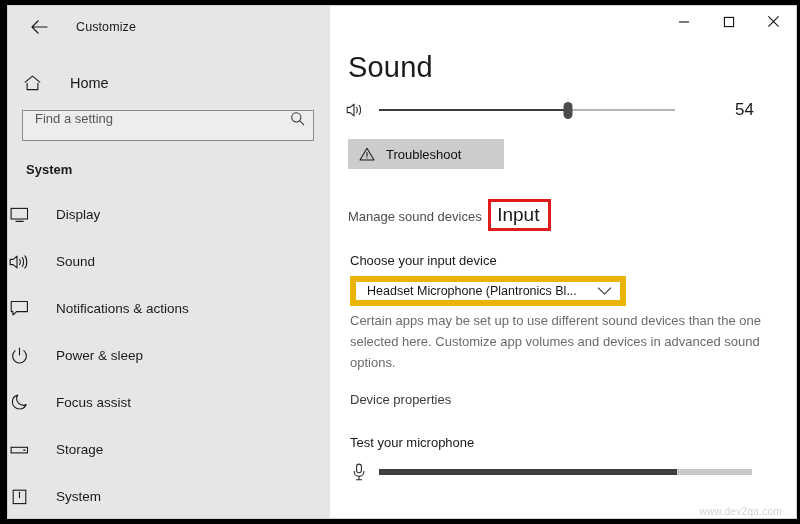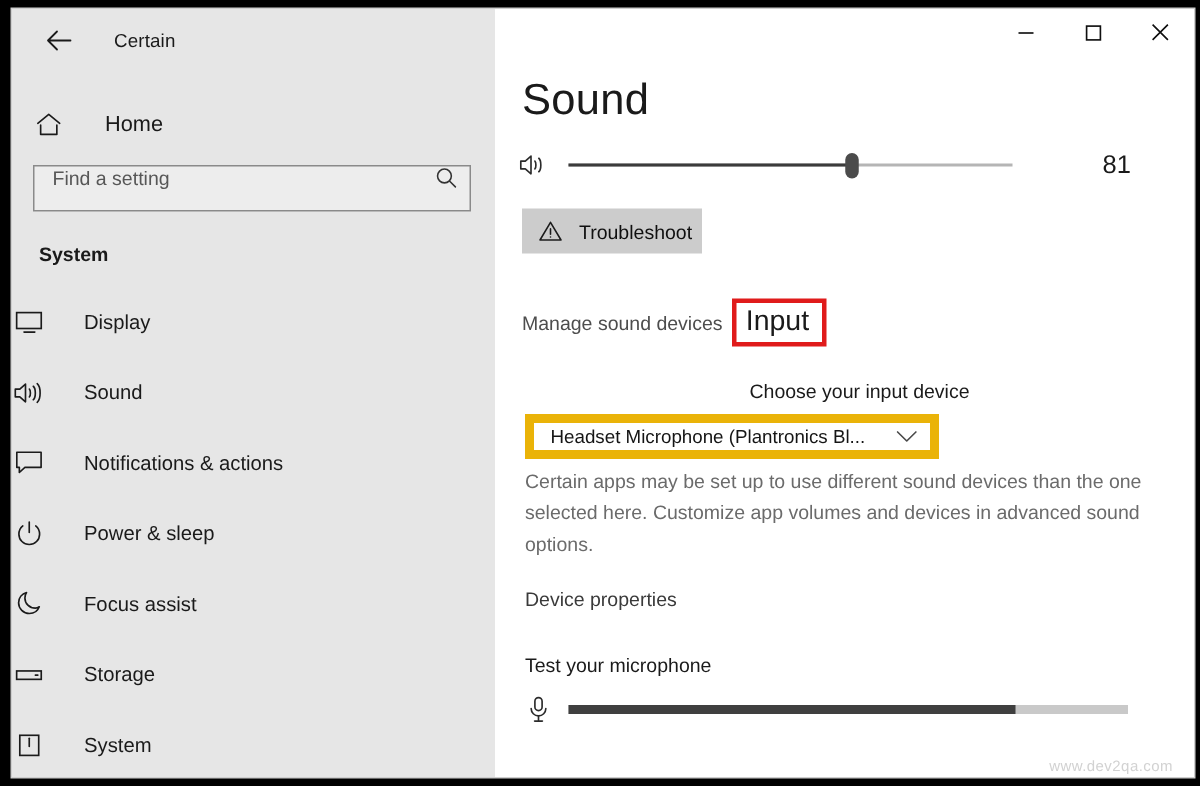--- a/index.html
+++ b/index.html
@@ -223,21 +223,21 @@
     font-size: 17px;
     color: #1a1a1a;
     margin-left: 60px;
   }
 
   
   .ts-btn {
     margin-top: 16px;
     margin-left: 2px;
     height: 30px;
-    width: 120px;
+    width: 156px;
     background: #cccccc;
     border: none;
     display: flex;
     align-items: center;
     padding-left: 11px;
     font-family: "Liberation Sans", sans-serif;
   }
   .ts-icon { display: flex; align-items: center; color: #1c1c1c; }
   .ts-label {
     font-size: 13px;
@@ -274,21 +274,20 @@
     bottom: 0;
     border: 3px solid #e01b1b;
     pointer-events: none;
   }
 
   .field-label {
     font-size: 13px;
     color: #1a1a1a;
     margin-top: 22px;
     margin-left: 4px;
-    text-align: center;
   }
 
   .combo {
     margin-top: 8px;
     margin-left: 4px;
     width: 276px;
     height: 30px;
     border: 6px solid #eab308;
     background: #ffffff;
     display: flex;
@@ -369,21 +368,21 @@
     <div id="sidebar">
 
       <div class="titlebar-row">
         <div class="back-btn">
           <span>
             <svg width="17" height="14" viewBox="0 0 17 14" fill="none">
               <path d="M16 7H1M1 7L7 1M1 7L7 13" stroke="#1a1a1a" stroke-width="1.2" stroke-linecap="round" stroke-linejoin="round"></path>
             </svg>
           </span>
         </div>
-        <div class="app-title">Certain</div>
+        <div class="app-title">Customize</div>
       </div>
 
       <div class="home-row">
         <span class="home-icon">
           <svg width="17" height="16" viewBox="0 0 17 16" fill="none">
             <path d="M1.2 7.2L8.5 1.2L15.8 7.2" stroke="#1b1b1b" stroke-width="1.1" stroke-linecap="round" stroke-linejoin="round"></path>
             <path d="M3.1 8.4V14.6H13.9V8.4" stroke="#1b1b1b" stroke-width="1.1" stroke-linecap="round" stroke-linejoin="round"></path>
           </svg>
         </span>
         <span class="home-label">Home</span>
@@ -504,21 +503,21 @@
             <path d="M1.2 5.4H4.2L8 2.1V13.9L4.2 10.6H1.2V5.4Z" stroke="#2b2b2b" stroke-width="1.1" stroke-linejoin="round"></path>
             <path d="M10.6 5.4C11.5 6.2 11.5 9.8 10.6 10.6" stroke="#2b2b2b" stroke-width="1.1" stroke-linecap="round"></path>
             <path d="M13.2 3.5C15 5 15 11 13.2 12.5" stroke="#2b2b2b" stroke-width="1.1" stroke-linecap="round"></path>
           </svg>
         </span>
         <div class="slider" id="vol-slider">
           <div class="track"></div>
           <div class="fill" id="vol-fill" style="width: 64%;"></div>
           <div class="thumb" id="vol-thumb" style="left: 64%;"></div>
         </div>
-        <div class="vol-value">81</div>
+        <div class="vol-value">54</div>
       </div>
 
       <div class="ts-btn">
         <span class="ts-icon">
           <svg width="16" height="14" viewBox="0 0 16 14" fill="none">
             <path d="M8 1.2L15 13H1L8 1.2Z" stroke="#1c1c1c" stroke-width="1.05" stroke-linejoin="round"></path>
             <path d="M8 5.6V9.2" stroke="#1c1c1c" stroke-width="1.05" stroke-linecap="round"></path>
             <circle cx="8" cy="11" r="0.55" fill="#1c1c1c"></circle>
           </svg>
         </span>

